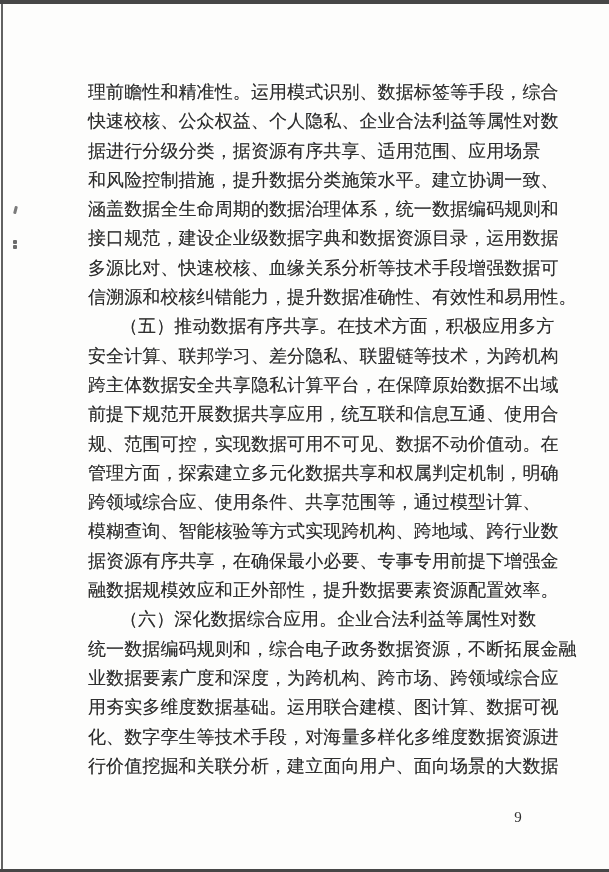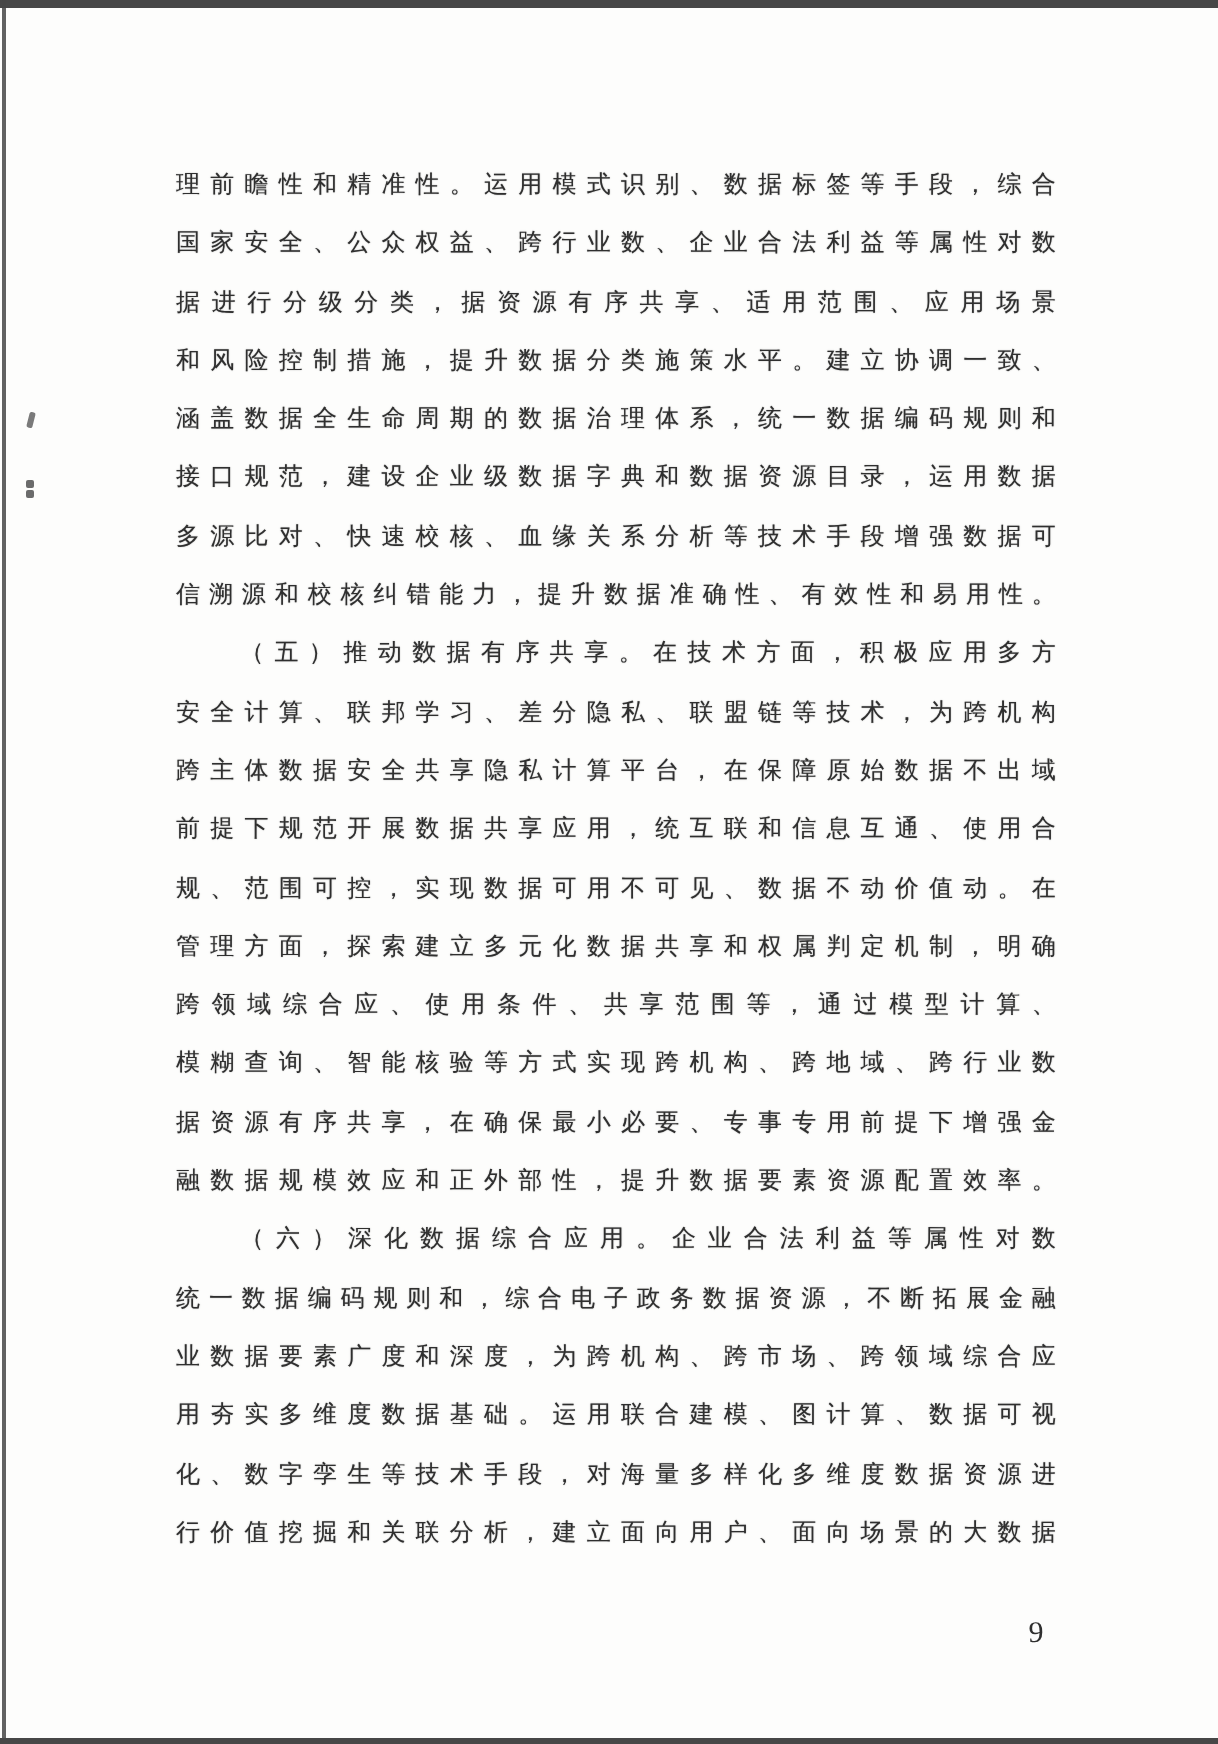--- a/index.html
+++ b/index.html
@@ -55,21 +55,21 @@
   .text-block {
     position: absolute;
     left: 88px; top: 78px;
     width: 440px;
   }
   .text-line {
     box-sizing: border-box;
     width: 440px;
     height: 29.3px;
     line-height: 29.3px;
-    font-size: 12px;
+    font-size: 18px;
     color: var(--ink, #2f2f2f);
     text-shadow: 0 0 0.6px rgba(47,47,47,0.55);
     text-align: justify;
     text-align-last: justify;
     white-space: nowrap;
     letter-spacing: 0.1px;
   }
   .text-line.indent {
     padding-left: 32px;
   }
@@ -88,21 +88,21 @@
 
 <div class="page" style="--ink: #2f2f2f; --paper: #fdfdfc; --edge: #474747;">
   <div class="edge-top"></div>
   <div class="edge-left"></div>
   <div class="edge-bottom"></div>
   <div class="speck-1"></div>
   <div class="speck-2"></div>
 
   <div class="text-block" id="text-block">
       <div class="text-line">理前瞻性和精准性。运用模式识别、数据标签等手段，综合</div>
-      <div class="text-line">国家安全、公众权益、跨行业数、企业合法利益等属性对数</div>
+      <div class="text-line">快速校核、公众权益、个人隐私、企业合法利益等属性对数</div>
       <div class="text-line">据进行分级分类，据资源有序共享、适用范围、应用场景</div>
       <div class="text-line">和风险控制措施，提升数据分类施策水平。建立协调一致、</div>
       <div class="text-line">涵盖数据全生命周期的数据治理体系，统一数据编码规则和</div>
       <div class="text-line">接口规范，建设企业级数据字典和数据资源目录，运用数据</div>
       <div class="text-line">多源比对、快速校核、血缘关系分析等技术手段增强数据可</div>
       <div class="text-line">信溯源和校核纠错能力，提升数据准确性、有效性和易用性。</div>
       <div class="text-line indent">（五）推动数据有序共享。在技术方面，积极应用多方</div>
       <div class="text-line">安全计算、联邦学习、差分隐私、联盟链等技术，为跨机构</div>
       <div class="text-line">跨主体数据安全共享隐私计算平台，在保障原始数据不出域</div>
       <div class="text-line">前提下规范开展数据共享应用，统互联和信息互通、使用合</div>

